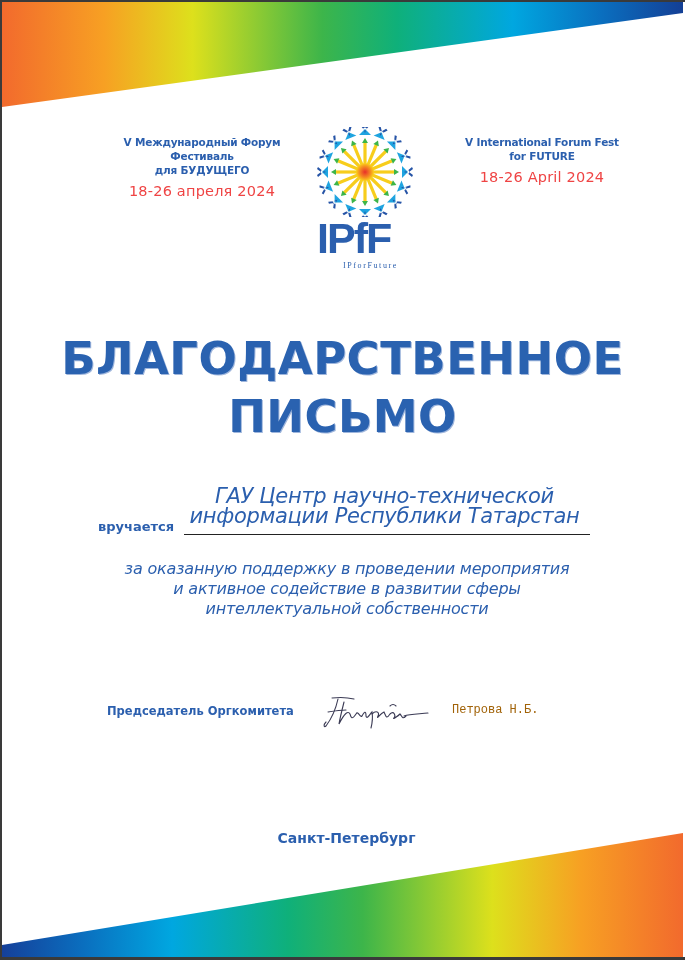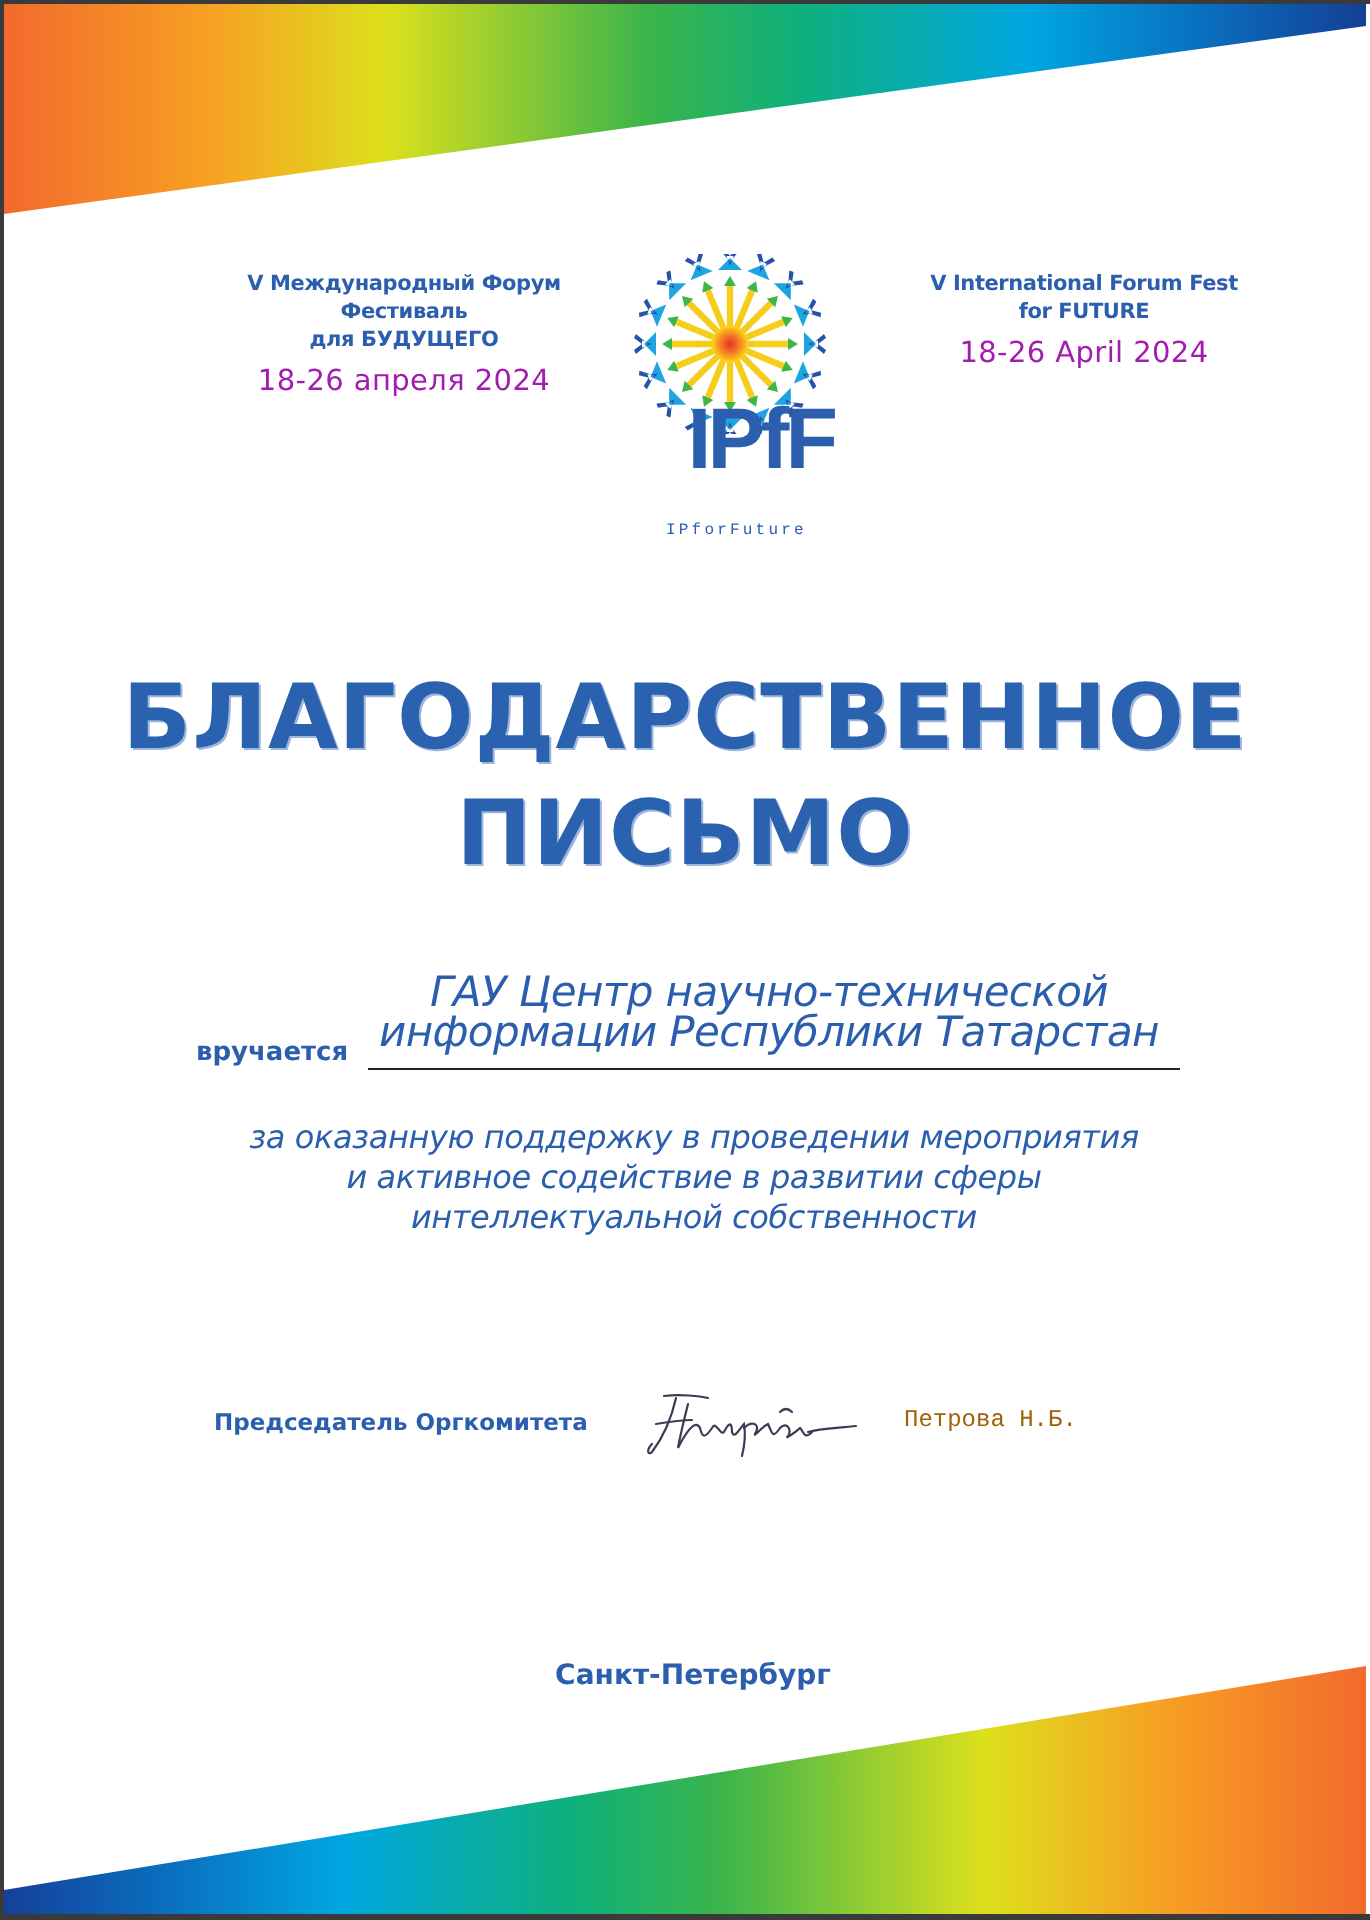--- a/index.html
+++ b/index.html
@@ -17,33 +17,33 @@
   .banner-bottom {
     bottom: 0; height: 130px;
     background: linear-gradient(90deg, #15409a 0%, #0a6fbf 12%, #00a7e0 25%, #0fb07a 42%, #3db54a 53%, #dde01c 72%, #f7a023 85%, #f26a2d 100%);
     clip-path: polygon(0 118px, 100% 6px, 100% 100%, 0 100%);
   }
   .hdr {
     position: absolute; top: 133px; text-align: center;
     color: #2b5fae; font-family: "DejaVu Sans", sans-serif; font-weight: bold;
   }
   .hdr .l { font-size: 10.5px; line-height: 14px; letter-spacing: -0.2px; }
-  .hdr .d { font-size: 14.5px; line-height: 20px; margin-top: 4px; font-weight: normal; color: #a21caf; letter-spacing: 0.2px; }
+  .hdr .d { font-size: 14.5px; line-height: 20px; margin-top: 4px; font-weight: normal; color: #ef4444; letter-spacing: 0.2px; }
   .hdr-ru { left: 90px; width: 220px; }
   .hdr-en { left: 440px; width: 200px; }
 
   .logo { position: absolute; left: 315px; top: 125px; width: 100px; height: 150px; }
   .logo-text {
-    position: absolute; left: 0; top: 70px; width: 100px; text-align: right;
+    position: absolute; left: 0; top: 88px; width: 100px; text-align: left;
     font-family: "Liberation Sans", sans-serif; font-weight: bold; font-size: 43px;
     color: #2b5fae; letter-spacing: -2px; line-height: 46px;
   }
   .logo-sub {
-    position: absolute; left: 16px; top: 134px; width: 90px;
-    font-family: Liberation Mono, monospace; font-size: 8px; color: #2b5fae; letter-spacing: 1.6px;
+    position: absolute; left: 26px; top: 134px; width: 90px;
+    font-family: Liberation Serif, serif; font-size: 8px; color: #2b5fae; letter-spacing: 1.6px;
   }
 
   .title {
     position: absolute; left: 0; top: 328px; width: 681px; text-align: center;
     font-family: "DejaVu Sans", sans-serif; font-weight: bold; font-size: 45px;
     line-height: 58px; color: #2a62b0; letter-spacing: 0.5px;
     text-shadow: 1px 1px 0 #9fb6dc;
   }
 
   .awarded-label {

